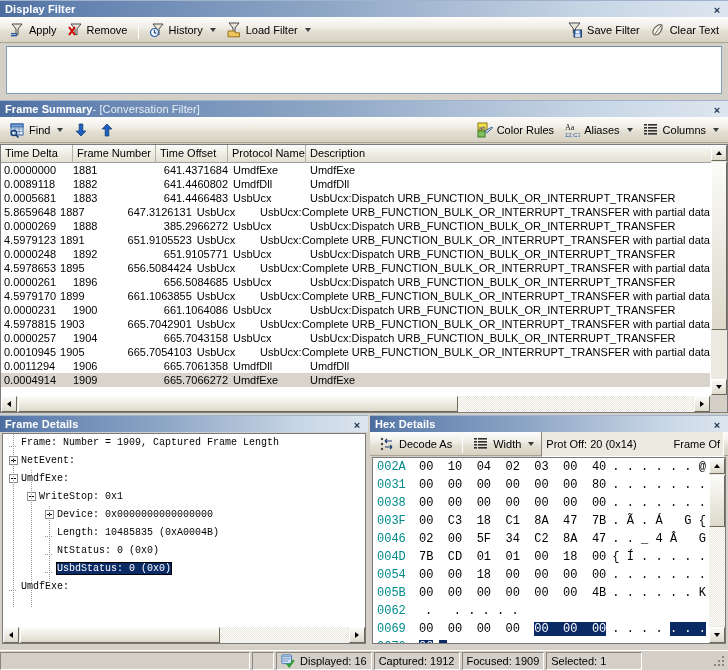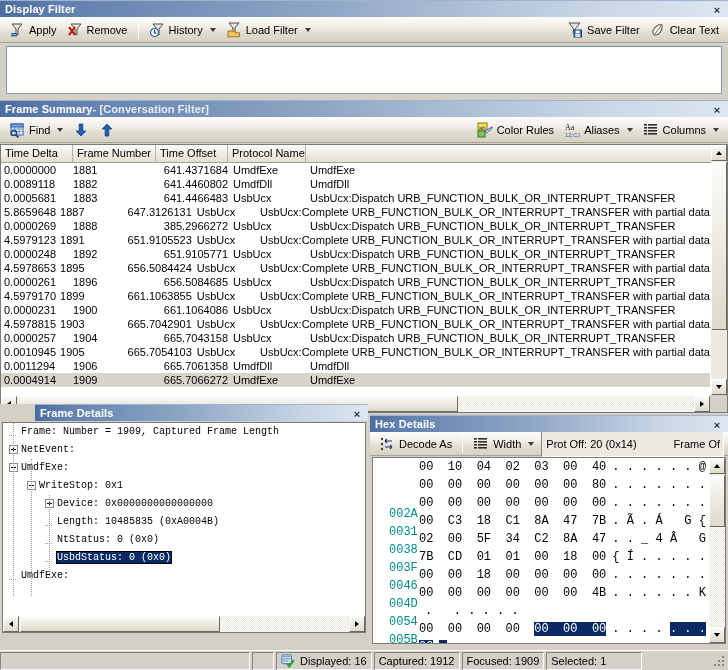--- a/index.html
+++ b/index.html
@@ -22,21 +22,21 @@
     color: #ffffff;
     font-weight: bold;
     font-size: 11px;
     display: flex;
     align-items: center;
     padding-left: 5px;
     letter-spacing: 0.1px;
     position: relative;
     border-top: 1px solid #9fb4cc;
   }
-  .panel-title .sub { font-weight: bold; color:#e8eef6;text-align:center; }
+  .panel-title .sub { font-weight: normal; color:#e8eef6;text-align:center; }
   .panel-close {
     position: absolute; right: 4px; top: 0px;
     width: 14px; height: 17px;
     display: flex; align-items: center; justify-content: center;
     color: #19314f; font-weight: bold; font-size: 11px;
     cursor: default;
   }
 
   
   .toolbar {
@@ -141,21 +141,21 @@
   .tdash::before{content:"";position:absolute;left:0;top:4px;width:8px;height:1px;
       background-image:linear-gradient(to right,#9a9a9a 50%,transparent 0);background-size:2px 1px;}
   .vline { position:absolute; top:0; bottom:0; width:1px;
       background-image:linear-gradient(to bottom,#9a9a9a 50%,transparent 0); background-size:1px 2px;}
   .hl { background:#0a2a66; color:#fff; outline:1px solid #000; }
 
   
   .hexarea{ position:absolute; top:0;left:0;right:0;bottom:0;background:#fff;overflow:hidden;
       font-family:"Liberation Mono","DejaVu Sans Mono",monospace; font-size:12px;}
   .hexrow{ height:18px; line-height:18px; white-space:pre; display:flex; }
-  .hexoff{ color:#008b8b; padding-left:16px; width:46px;margin-top:47px; }
+  .hexoff{ color:#008b8b; padding-left:4px; width:46px; }
   .hexbytes{ letter-spacing:0px; }
   .hexascii{ margin-left:6px; }
   .bsel { background:#0a2a66; color:#fff; }
 
   
   .statusbar{
     position:absolute; left:0; right:0; bottom:0; height:20px;
     background:#d4d0c8; border-top:1px solid #ffffff;
     display:flex; align-items:center; font-size:11px;
   }
@@ -326,20 +326,21 @@
         <span class="caret"></span>
       </div>
     </div>
 
     <div class="grid-wrap" style="left:0;top:44px;right:0;bottom:0;">
       <div class="grid-head" id="grid-head">
           <div class="gh" style="width: 72px;">Time Delta</div>
           <div class="gh" style="width: 83px;">Frame Number</div>
           <div class="gh" style="width: 72px;">Time Offset</div>
           <div class="gh" style="width: 78px;">Protocol Name</div>
+          <div class="gh" style="width: 420px;">Description</div>
         </div>
       <div class="grid-body" id="grid-body" style="right:17px;bottom:17px;">
           <div class="row">
             <div class="c-delta">0.0000000</div>
             <div class="c-num">1881</div>
             <div class="c-off">641.4371684</div>
             <div class="c-proto">UmdfExe</div>
             <div class="c-desc">UmdfExe</div>
           </div>
           <div class="row">
@@ -466,21 +467,21 @@
         <div class="sb-thumb" style="left:17px;top:0;height:16px;width:440px;"></div>
         <div class="sb-track-dither" style="left:457px;right:17px;top:0;height:16px;"></div>
         <div class="sb-btn" style="right:0;top:0;">
             <div class="arr arr-rt"></div>
           </div>
       </div>
       <div style="position:absolute;right:0;bottom:0;width:17px;height:17px;background:#d4d0c8;"></div>
     </div>
   </div>
 
-  <div class="panel" style="left:0;top:404px;width:368px;height:233px;padding-left:35px;">
+  <div class="panel" style="left:0;top:415px;width:368px;height:233px;">
     <div class="panel-title">
       <span>Frame Details</span>
       <span class="panel-close">×</span>
     </div>
     <div style="position:absolute;left:2px;top:18px;right:2px;bottom:4px;background:#fff;border:1px solid #7a7a7a;overflow:hidden;">
       <div class="tree" id="tree" style="bottom:17px;right:0;">
           <div class="tnode" style="padding-left: 6px;"><span class="tdash"></span><span>Frame: Number = 1909, Captured Frame Length</span></div>
           <div class="tnode" style="padding-left: 6px;"><span class="tbox plus"></span><span>NetEvent:</span></div>
           <div class="tnode" style="padding-left: 6px;"><span class="tbox"></span><span>UmdfExe:</span></div>
           <div class="tnode" style="padding-left: 24px;"><span class="tbox"></span><span>WriteStop: 0x1</span></div>

